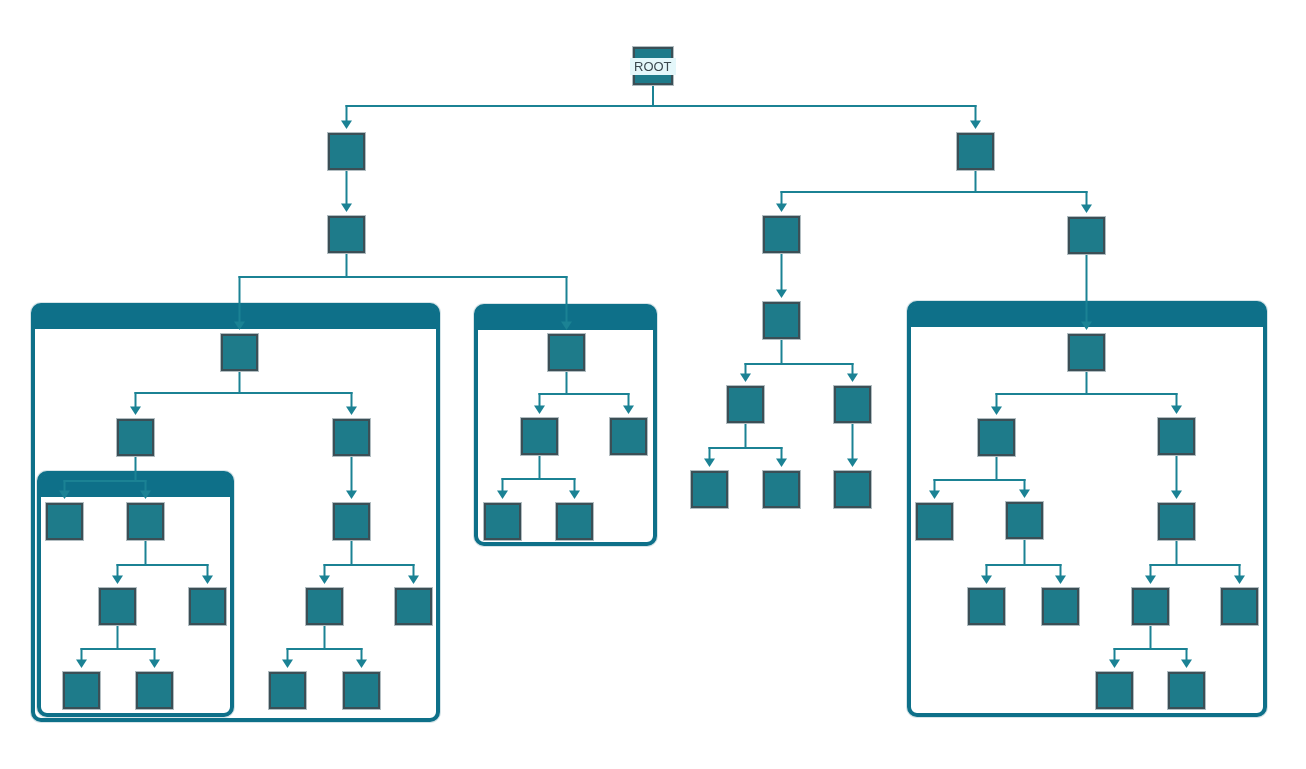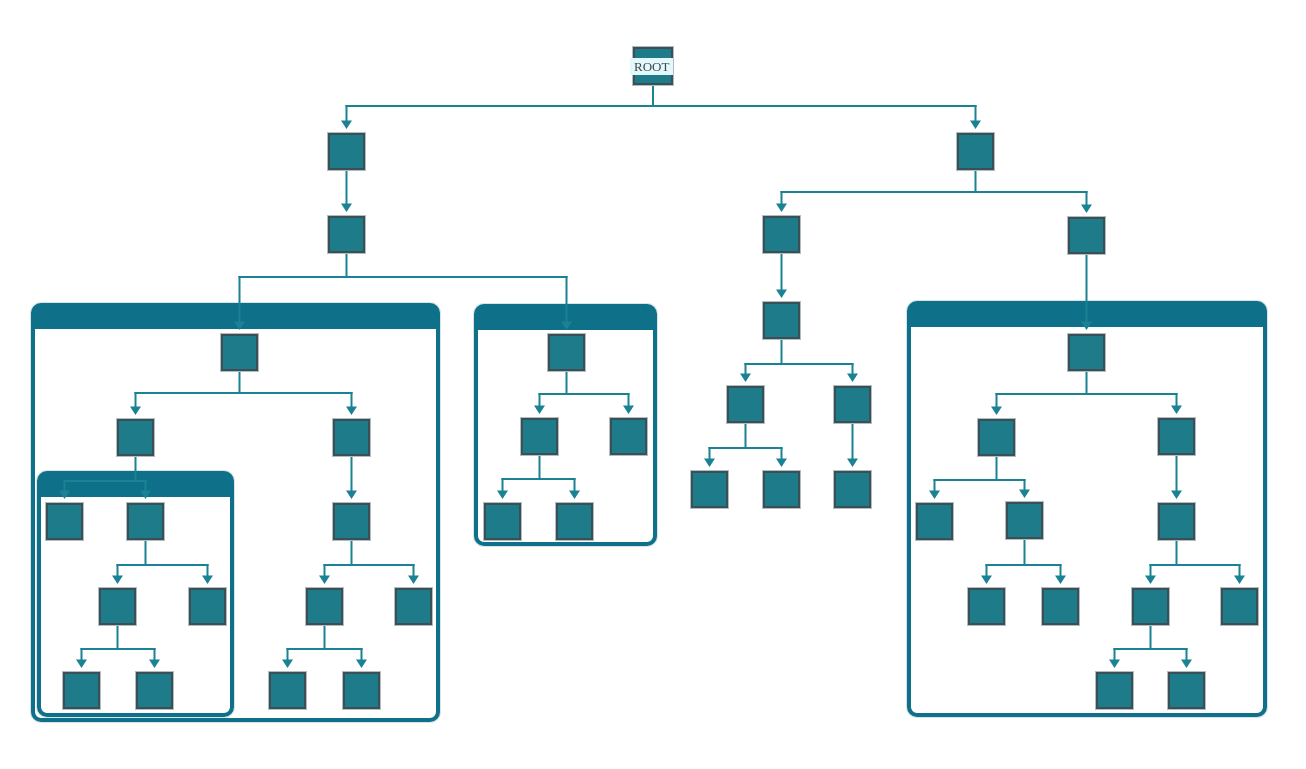--- a/index.html
+++ b/index.html
@@ -54,21 +54,21 @@
     text-align: center;
     padding: 0 4px;
     color: var(--root-text, #3b484e);
     background: var(--root-bg, #e4f7fa);
     white-space: nowrap;
   }
 </style>
 </head>
 <body>
 
-<div id="canvas" style="width: 1306px; height: 742px; font-family: Liberation Serif, serif;">
+<div id="canvas" style="width: 1306px; height: 742px;">
     <div class="group" style="left: 31px; top: 303px; width: 409px; height: 419px;">
       <div class="group-header"></div>
     </div>
     <div class="group" style="left: 37px; top: 471px; width: 197px; height: 246px;">
       <div class="group-header"></div>
     </div>
     <div class="group" style="left: 474px; top: 304px; width: 183px; height: 242px;">
       <div class="group-header"></div>
     </div>
     <div class="group" style="left: 907px; top: 301px; width: 360px; height: 416px;">

